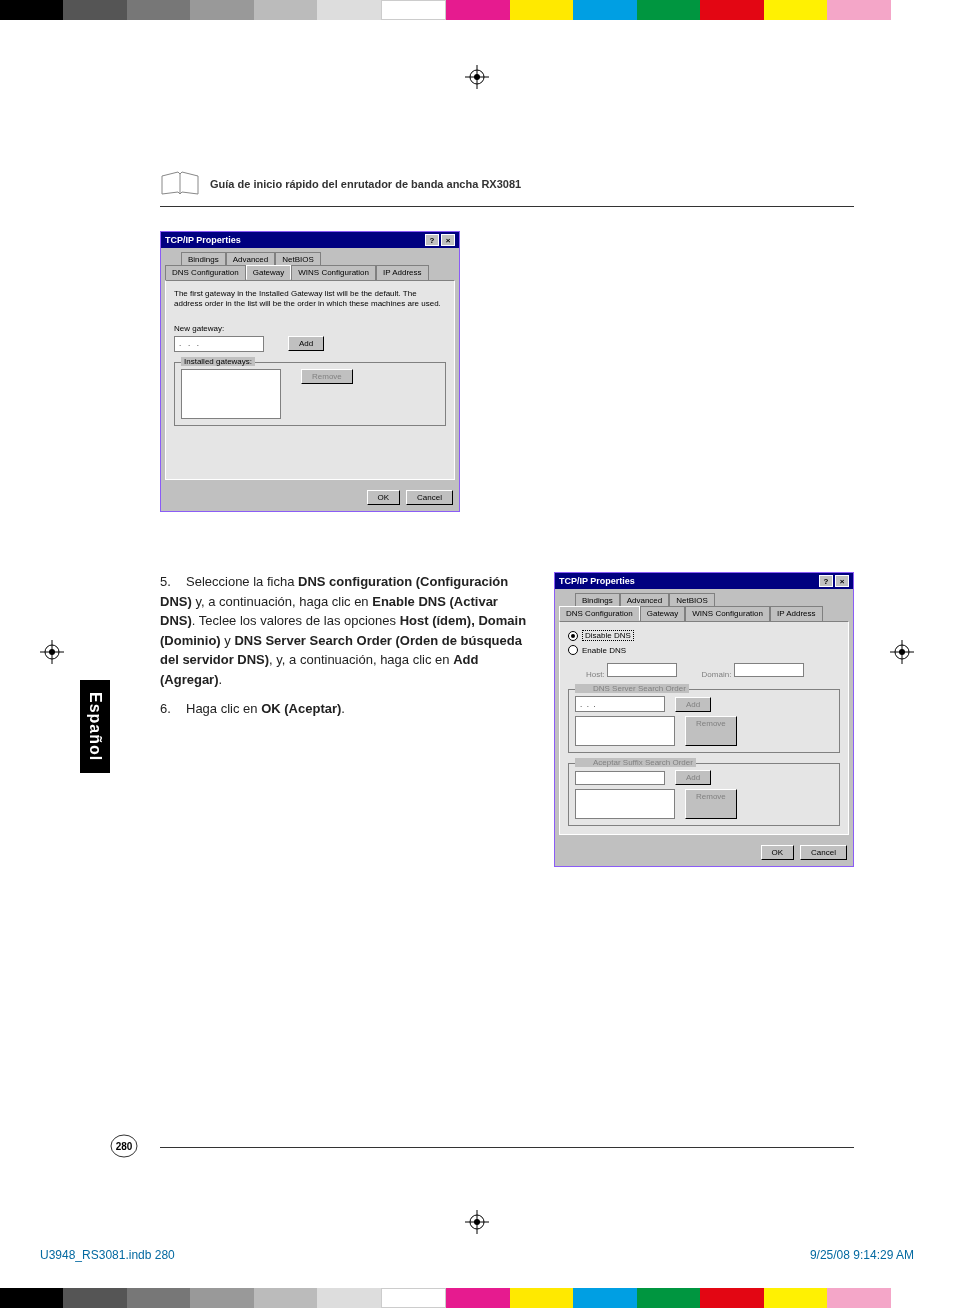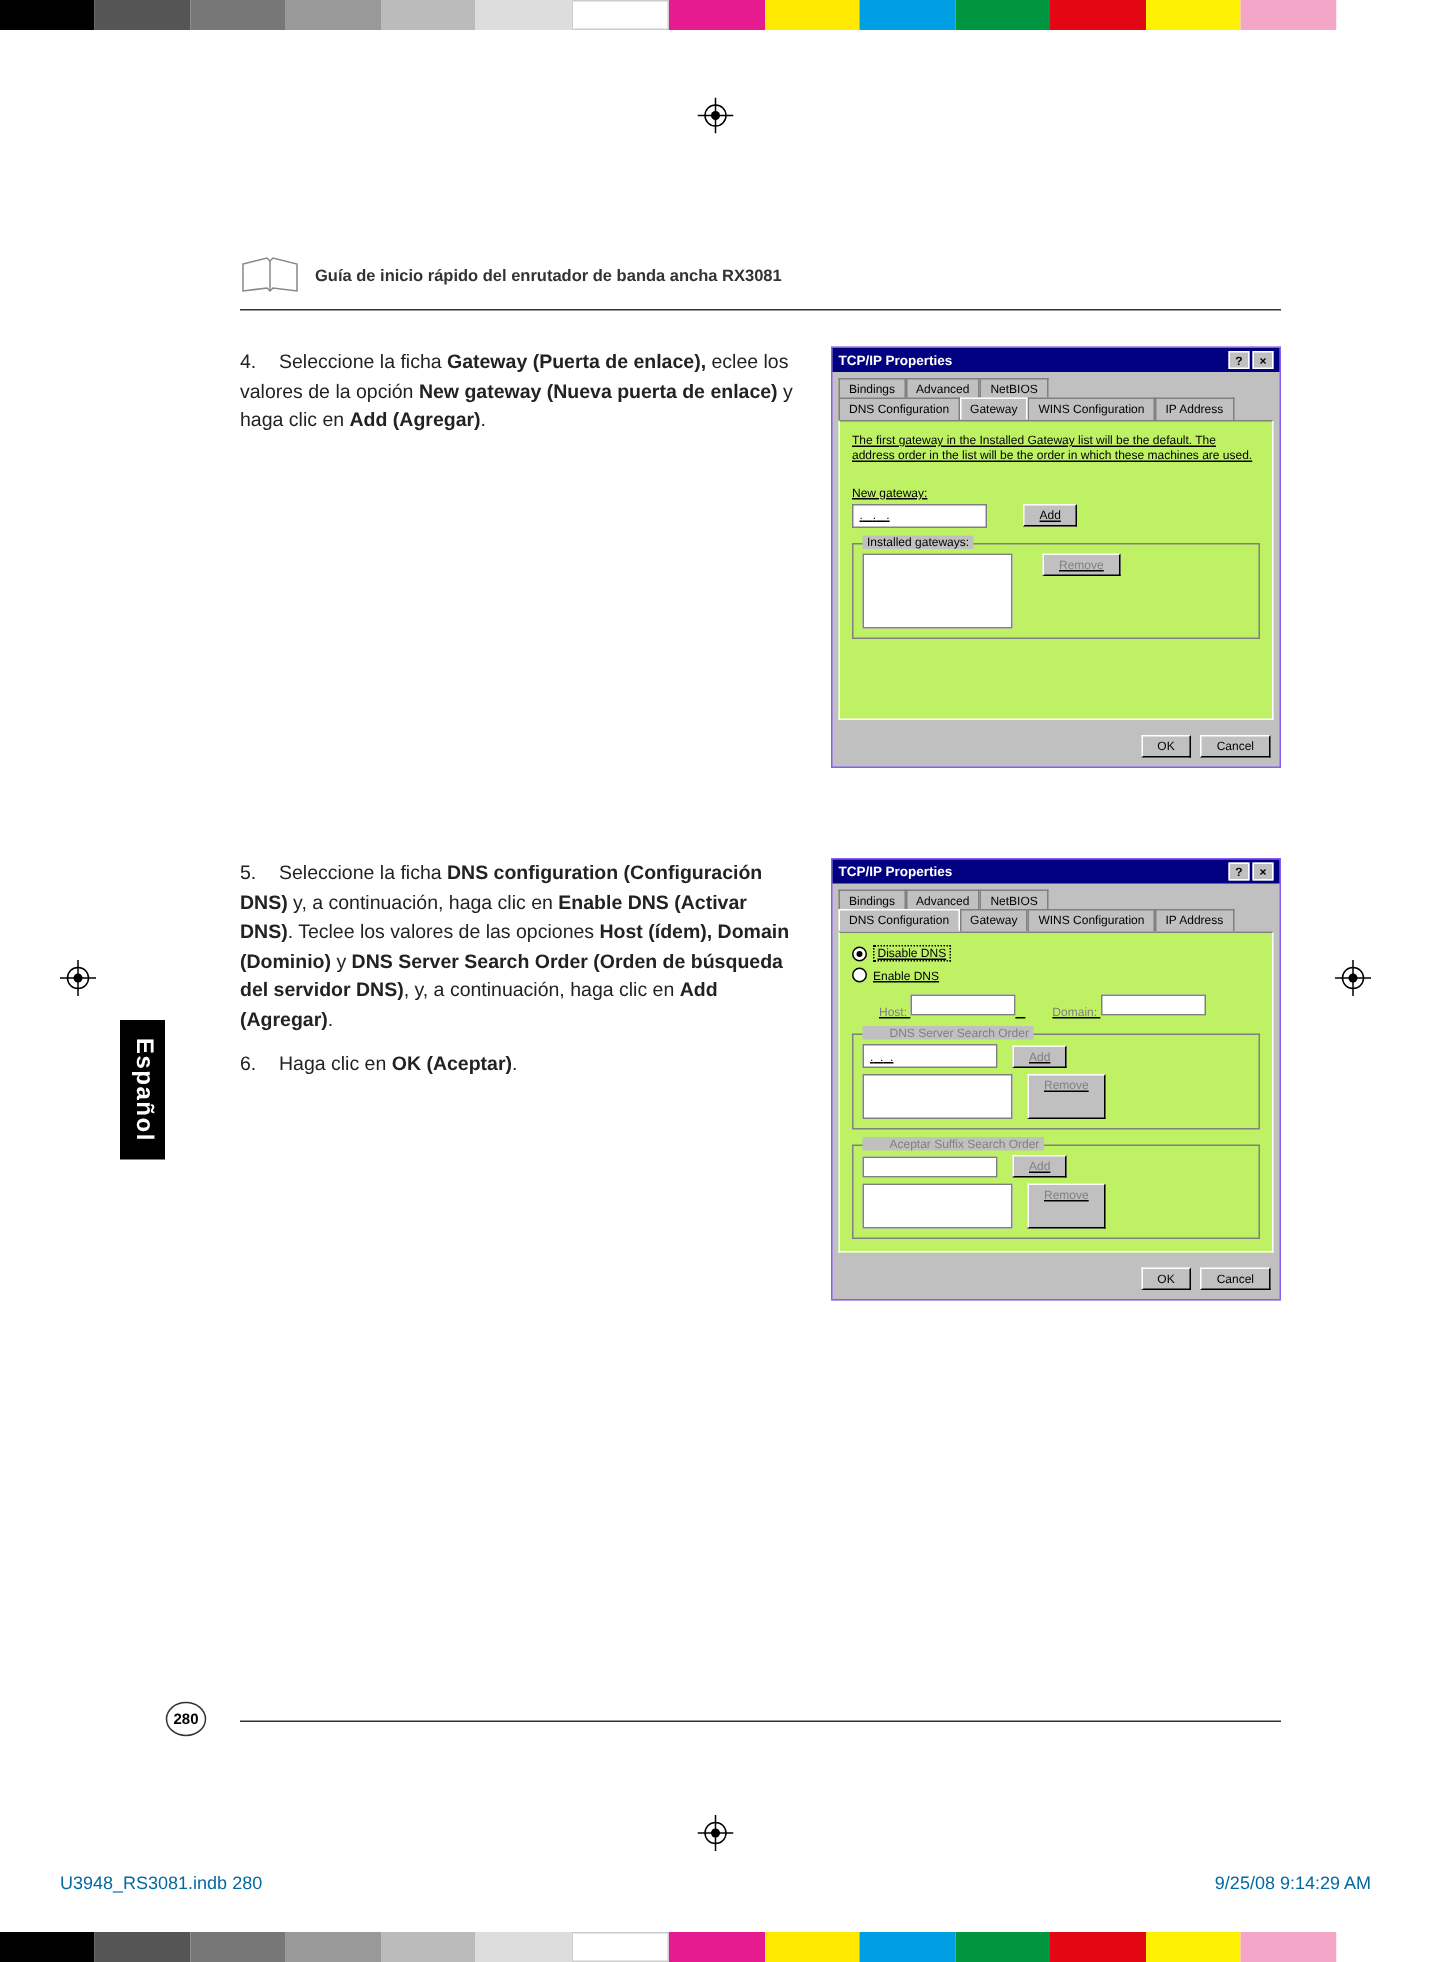--- a/index.html
+++ b/index.html
@@ -19,25 +19,25 @@
   .header-line { border-top: 1px solid #333; margin-bottom: 24px; }
   
   .step-row { display: flex; margin-bottom: 60px; }
   .step-text { flex: 1; padding-right: 20px; font-size: 13px; color: #222; line-height: 1.5; }
   .step-num { display: inline-block; width: 26px; }
   
   .dialog { width: 300px; background: #c0c0c0; border: 1px solid #8b5cf6; font-size: 9px; }
   .dlg-title { background: #000080; color: #fff; padding: 2px 4px; display: flex; justify-content: space-between; align-items: center; font-weight: bold; }
   .dlg-title-btns { display: flex; gap: 2px; }
   .dlg-title-btns span { background: #c0c0c0; color: #000; width: 14px; height: 12px; display: flex; align-items: center; justify-content: center; border: 1px solid #fff; font-size: 8px; }
-  .dlg-tabs { display: flex; padding: 4px 4px 0 4px; gap: 0; }
+  .dlg-tabs { display: flex; padding: 4px 4px 0 20px; gap: 0; }
   .dlg-tab { padding: 2px 6px; background: #c0c0c0; border: 1px solid #808080; border-bottom: none; font-size: 8px; white-space: nowrap; }
   .dlg-tab.sel { border: 1px solid #fff; border-bottom: 1px solid #c0c0c0; position: relative; z-index: 1; }
   .dlg-tabs2 { display: flex; padding: 0 4px; gap: 0; margin-top: -1px; }
-  .dlg-body { margin: 0 4px 4px 4px; background: #bef264; border: 1px solid #fff; border-top-color: #808080; padding: 8px; min-height: 200px; position: relative; font-size: 8px; text-decoration: underline; }
+  .dlg-body { margin: 0 4px 4px 4px; background: #e5e5e5; border: 1px solid #fff; border-top-color: #808080; padding: 8px; min-height: 200px; position: relative; font-size: 8px; }
   .dlg-info { color: #000; margin-bottom: 14px; line-height: 1.3; }
   .dlg-label { margin-bottom: 3px; }
   .ip-input { display: flex; align-items: center; gap: 2px; }
   .ip-box { width: 90px; height: 16px; background: #fff; border: 1px solid #808080; display: flex; align-items: center; padding: 0 4px; }
   .btn { background: #c0c0c0; border: 1px solid #fff; border-right-color: #000; border-bottom-color: #000; padding: 2px 10px; font-size: 8px; }
   .btn.dis { color: #808080; }
   .fieldset { border: 1px solid #808080; padding: 6px; margin-top: 10px; position: relative; }
   .fieldset-label { position: absolute; top: -6px; left: 6px; background: #c0c0c0; padding: 0 3px; }
   .listbox { width: 100px; height: 50px; background: #fff; border: 1px solid #808080; display: inline-block; vertical-align: top; }
   .dlg-footer { display: flex; justify-content: flex-end; gap: 6px; padding: 6px; }
@@ -116,23 +116,20 @@
   <div class="header-row">
     <svg class="book-icon" viewBox="0 0 40 28">
         <path d="M2 6 L18 2 L20 4 L22 2 L38 6 L38 24 L22 22 L20 24 L18 22 L2 24 Z" fill="none" stroke="#888" stroke-width="1"></path>
         <line x1="20" y1="4" x2="20" y2="24" stroke="#888"></line>
       </svg>
     <div class="header-title">Guía de inicio rápido del enrutador de banda ancha RX3081</div>
   </div>
   <div class="header-line"></div>
 
   <div class="step-row">
-    <div class="step-text">
-      <span class="step-num">4.</span><span>Seleccione la ficha </span><b>Gateway (Puerta de enlace),</b><span> eclee los valores de la opción </span><b>New gateway (Nueva puerta de enlace)</b><span> y haga clic en </span><b>Add (Agregar)</b><span>.</span>
-    </div>
     <div class="dialog">
       <div class="dlg-title">
         <span>TCP/IP Properties</span>
         <div class="dlg-title-btns">
           <span>?</span>
           <span>×</span>
         </div>
       </div>
       <div class="dlg-tabs">
         <div class="dlg-tab">Bindings</div>

